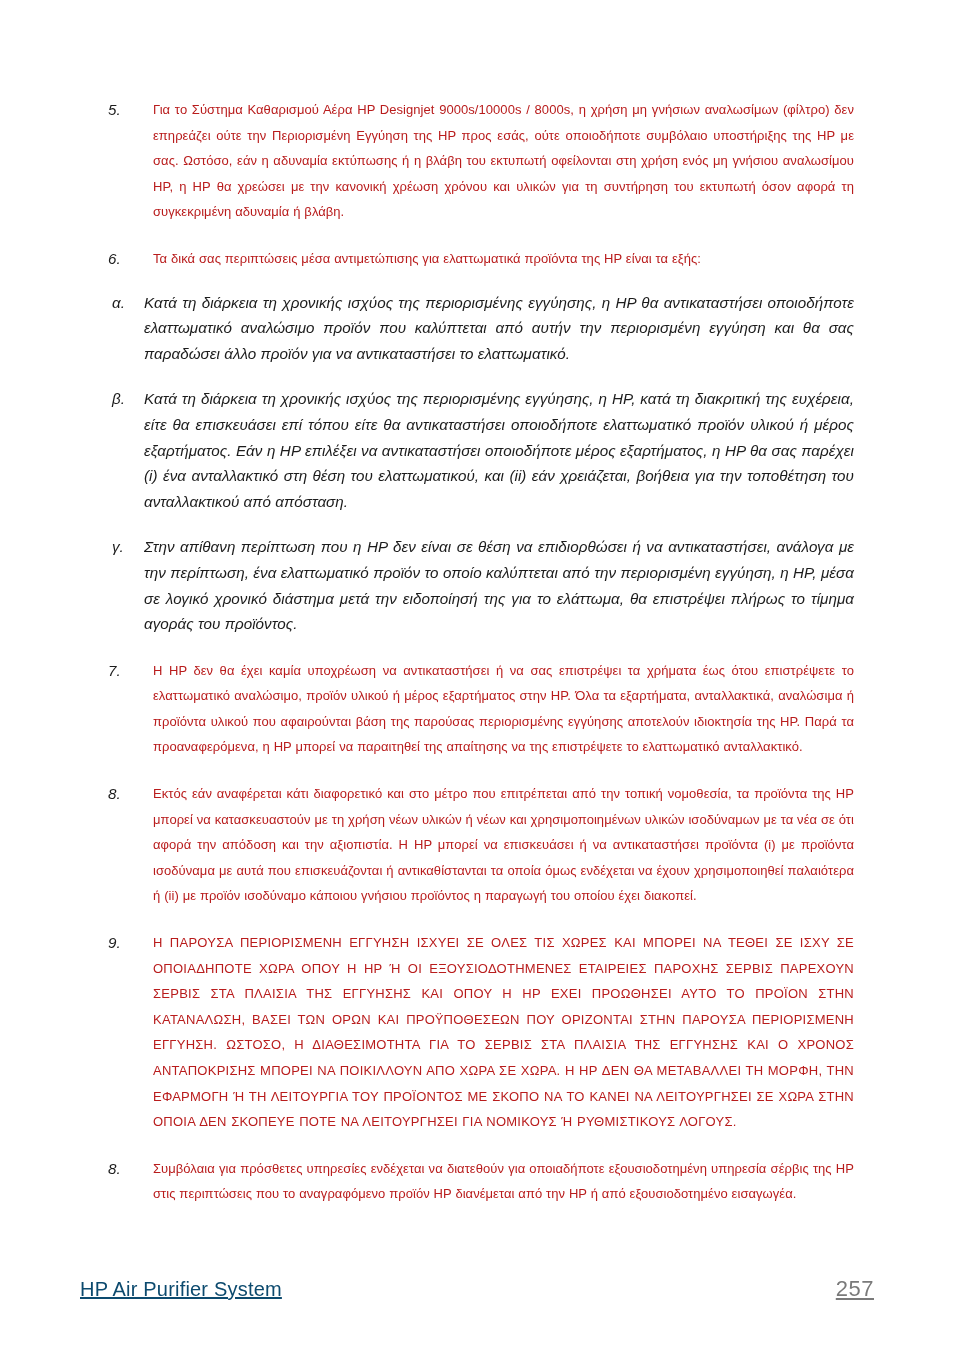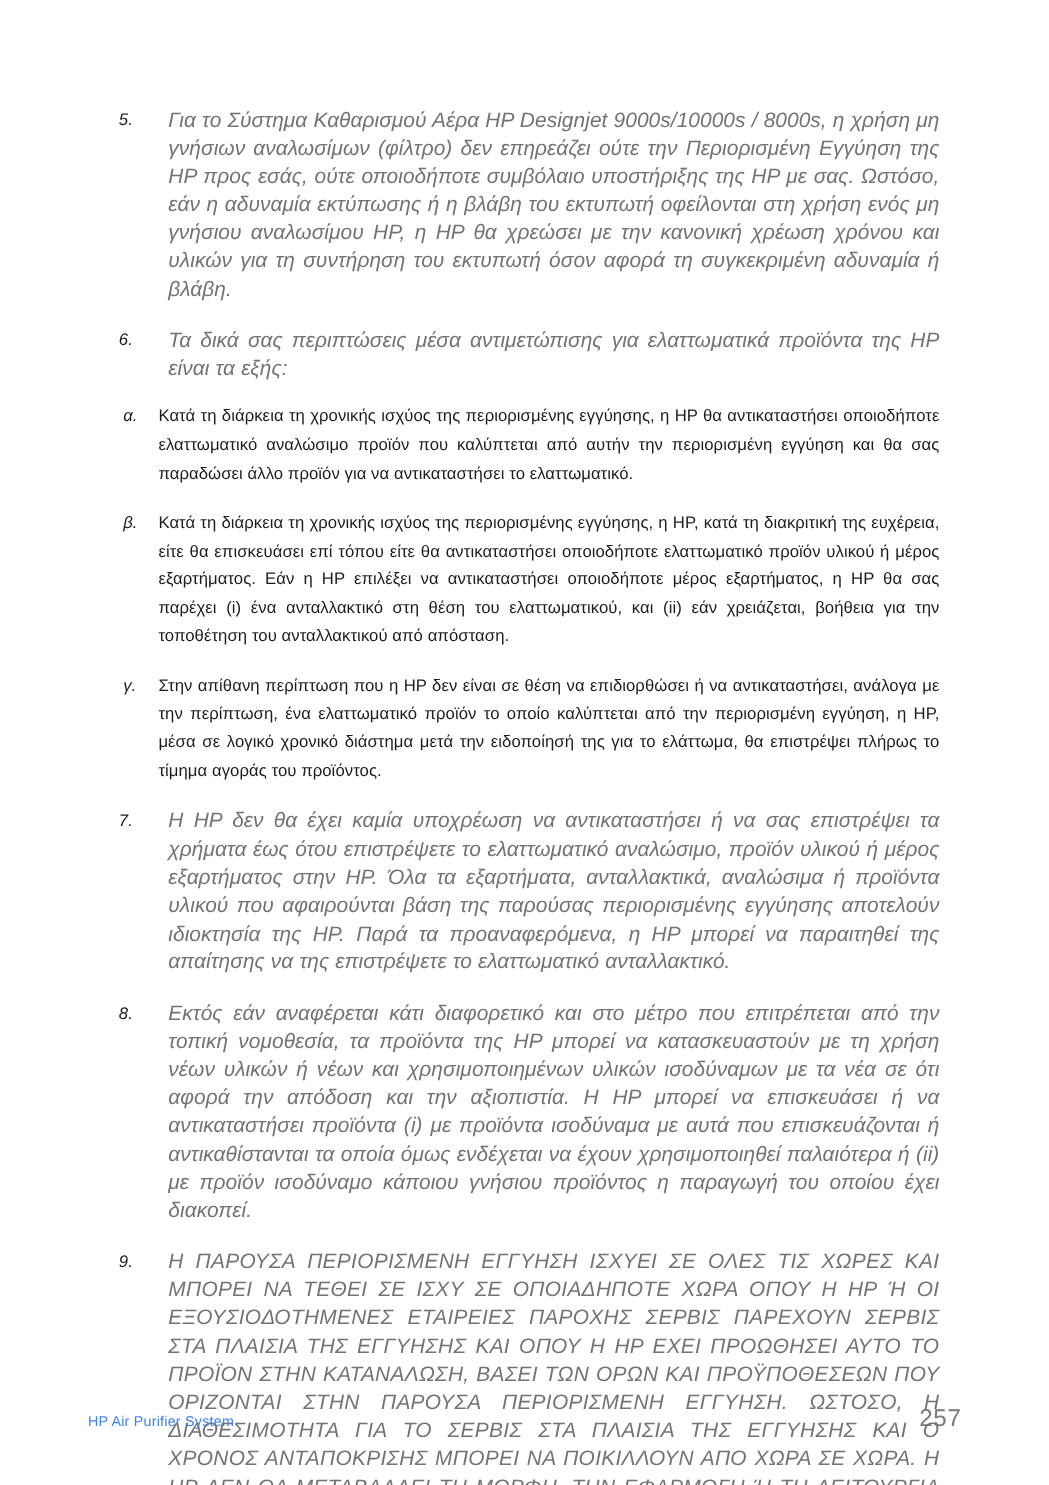--- a/index.html
+++ b/index.html
@@ -38,26 +38,25 @@
     flex: 0 0 45px;
     width: 45px;
     font-style: italic;
     font-size: 15.2px;
     line-height: 25.6px;
     color: #1c1c1c;
     letter-spacing: 0.1px;
   }
   .item-body {
     flex: 1 1 auto;
-    font-style: italic;
-    font-size: 19px;
+    font-size: 13px;
     line-height: 25.6px;
     text-align: justify;
     text-justify: inter-word;
-    color: #737373;
+    color: #b91c1c;
     letter-spacing: 0.05px;
     word-spacing: 0.2px;
     hyphens: none;
   }
   .item-body.caps {
     text-transform: none;
     letter-spacing: 0.25px;
     word-spacing: 0.6px;
   }
   
@@ -75,20 +74,21 @@
   .subitem-num {
     flex: 0 0 32px;
     width: 32px;
     margin-left: 4px;
     font-style: italic;
     font-size: 15.2px;
     line-height: 25.6px;
   }
   .subitem-body {
     flex: 1 1 auto;
+    font-style: italic;
     font-size: 15.2px;
     line-height: 25.6px;
     text-align: justify;
     text-justify: inter-word;
     letter-spacing: 0.05px;
     hyphens: none;
   }
   .spacer-6 { margin-bottom: 16px; }
 
   
@@ -96,28 +96,30 @@
     position: absolute;
     left: 80px;
     right: 80px;
     bottom: 44px;
     height: 30px;
     display: flex;
     align-items: baseline;
     justify-content: space-between;
   }
   .footer-title {
-    font-size: 13px;
-    color: #3b82f6;
+    font-size: 20px;
+    color: #0c4a6e;
     letter-spacing: 0.2px;
+    text-decoration: underline;
   }
   .footer-page {
     font-size: 22px;
     color: #7a7a7a;
     letter-spacing: 0.5px;
+    text-decoration: underline;
   }
 </style>
 </head>
 <body>
 
 <div class="page">
 
   <div class="content">
 
     <div class="item">

